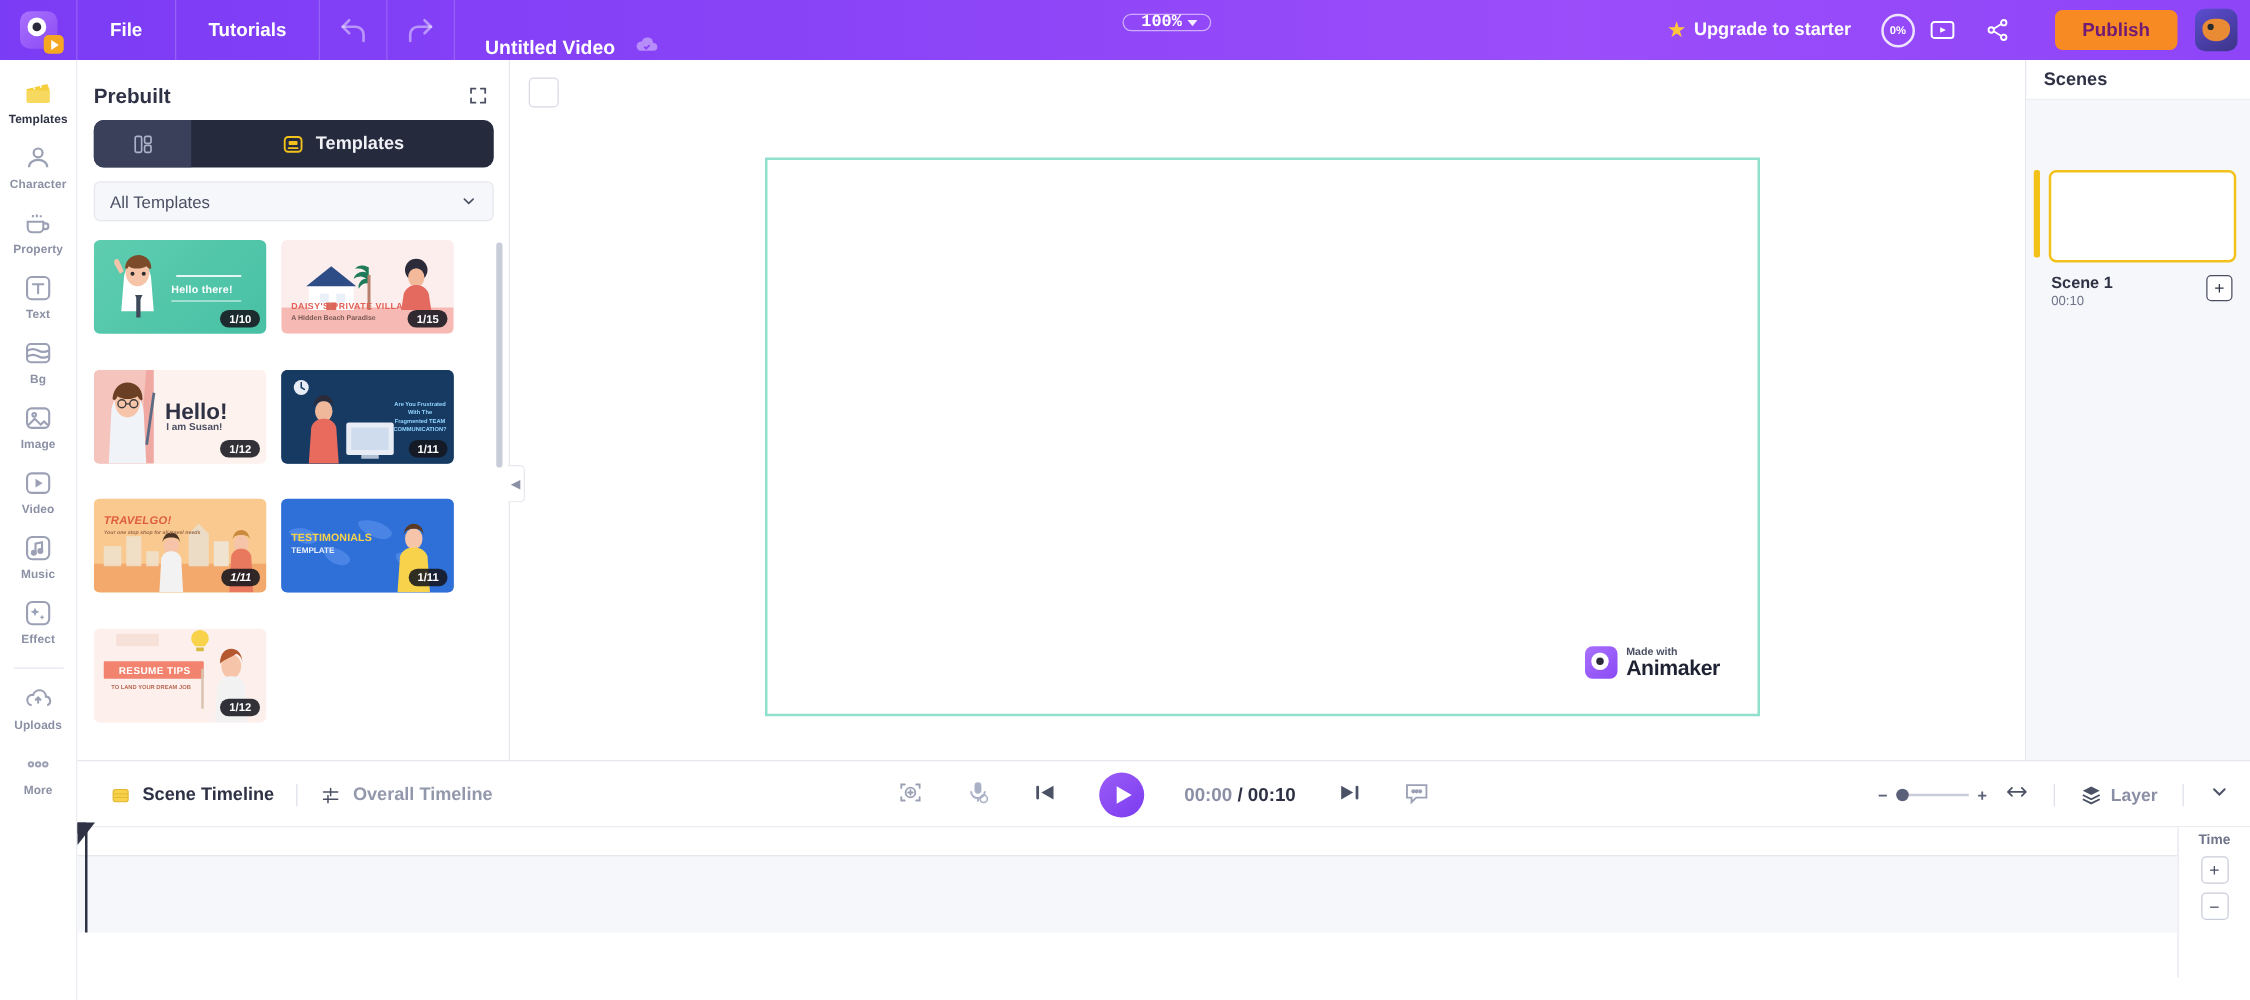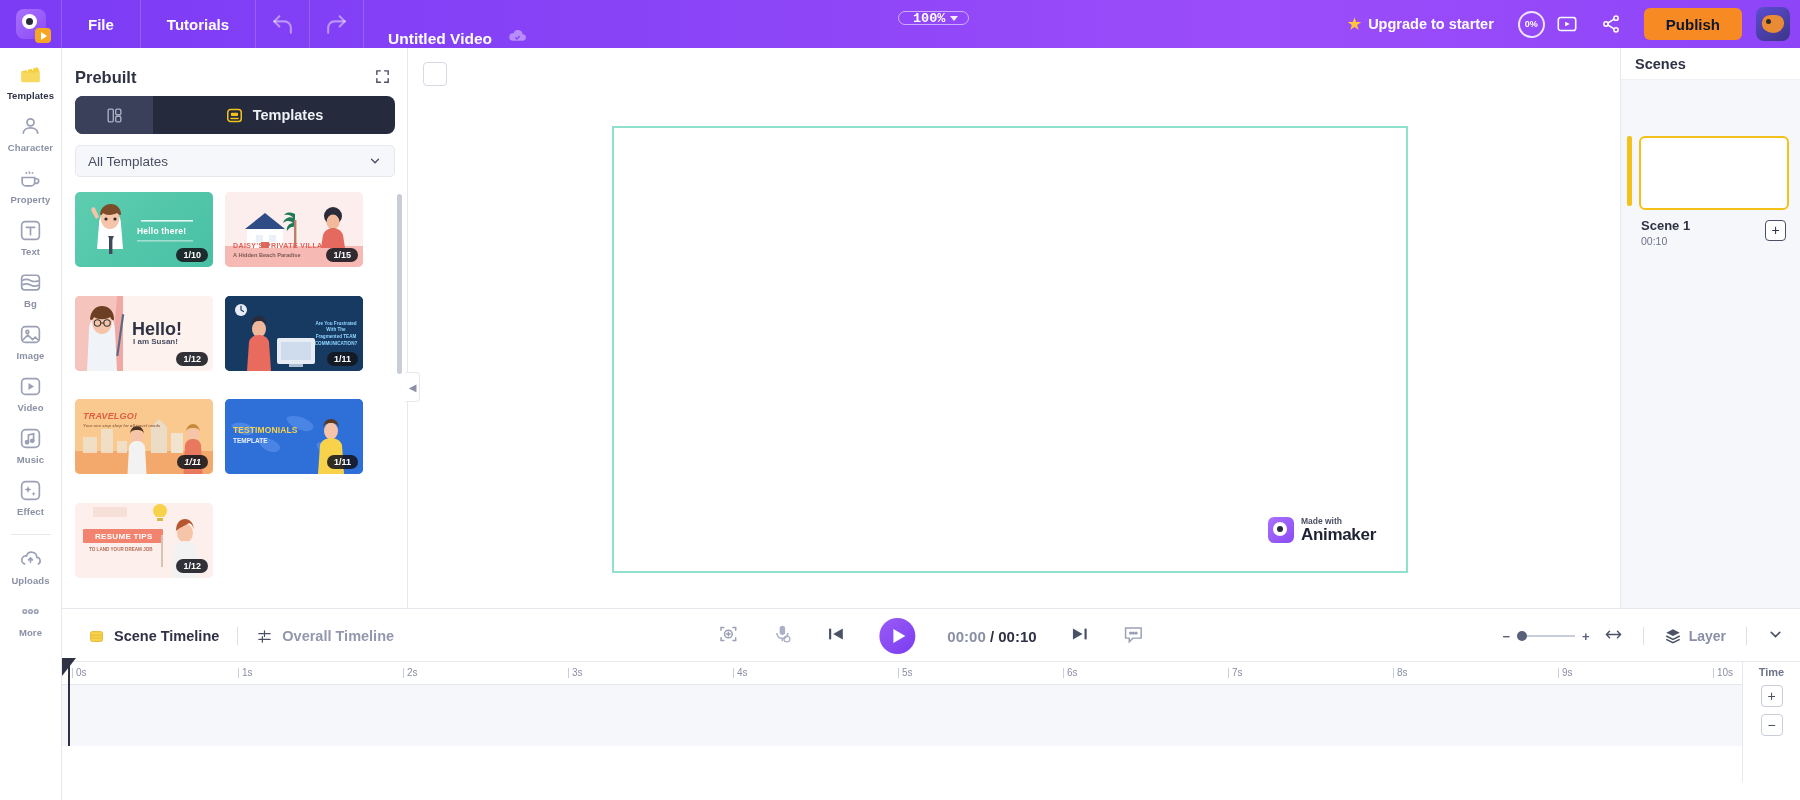--- a/index.html
+++ b/index.html
@@ -68,23 +68,23 @@
     cursor:pointer; padding:0 6px; white-space:nowrap;
   }
   .star { color:#ffc53d; font-size:15px; }
   .pct-ring {
     width:27px;height:27px;border-radius:50%;border:2px solid rgba(255,255,255,.85);
     display:flex;align-items:center;justify-content:center;color:#fff;font-size:9px;font-weight:700;
     margin-left:18px; cursor:pointer;
   }
   .tb-ico { width:44px;height:48px;display:flex;align-items:center;justify-content:center;cursor:pointer;}
   .publish-btn {
-    background:#f78a23; color:#0f172a; font-size:15px; font-weight:700;
+    background:#f78a23; color:#701a75; font-size:15px; font-weight:700;
     border-radius:6px; height:32px; padding:0 22px; display:flex; align-items:center;
-    cursor:pointer; margin-left:11px;
+    cursor:pointer; margin-left:24px;
   }
   .avatar {
     width:34px;height:34px;border-radius:8px;margin-left:14px;
     background:linear-gradient(150deg,#5b4dd1,#3c3488); position:relative; overflow:hidden; cursor:pointer;
   }
   .avatar::before{content:"";position:absolute;left:6px;top:8px;width:22px;height:18px;border-radius:40% 40% 50% 50%;background:#e98a35;}
   .avatar::after{content:"";position:absolute;left:10px;top:12px;width:5px;height:5px;border-radius:50%;background:#2b2b2b;}
 
   
   .rail {
@@ -717,33 +717,20 @@
     <div class="vline"></div>
     <div>
       <svg width="17" height="17" viewBox="0 0 24 24" fill="none" stroke="#4b5266" stroke-width="2.2" stroke-linecap="round">
         <polyline points="6 9 12 15 18 9"></polyline>
       </svg>
     </div>
   </div>
 </div>
 
 <div class="track-wrap">
-  <div class="ruler">
-    <span class="tick" style="left:14px;">0s</span>
-    <span class="tick" style="left:180px;">1s</span>
-    <span class="tick" style="left:345px;">2s</span>
-    <span class="tick" style="left:510px;">3s</span>
-    <span class="tick" style="left:675px;">4s</span>
-    <span class="tick" style="left:840px;">5s</span>
-    <span class="tick" style="left:1005px;">6s</span>
-    <span class="tick" style="left:1170px;">7s</span>
-    <span class="tick" style="left:1335px;">8s</span>
-    <span class="tick" style="left:1500px;">9s</span>
-    <span class="tick" style="left:1655px;">10s</span>
-  </div>
   <div class="track-body"></div>
   <div class="playhead"></div>
 
   <div class="time-col">
     <div class="time-col-lbl">Time</div>
     <div class="tc-btn">+</div>
     <div class="tc-btn">−</div>
   </div>
 </div>
 

